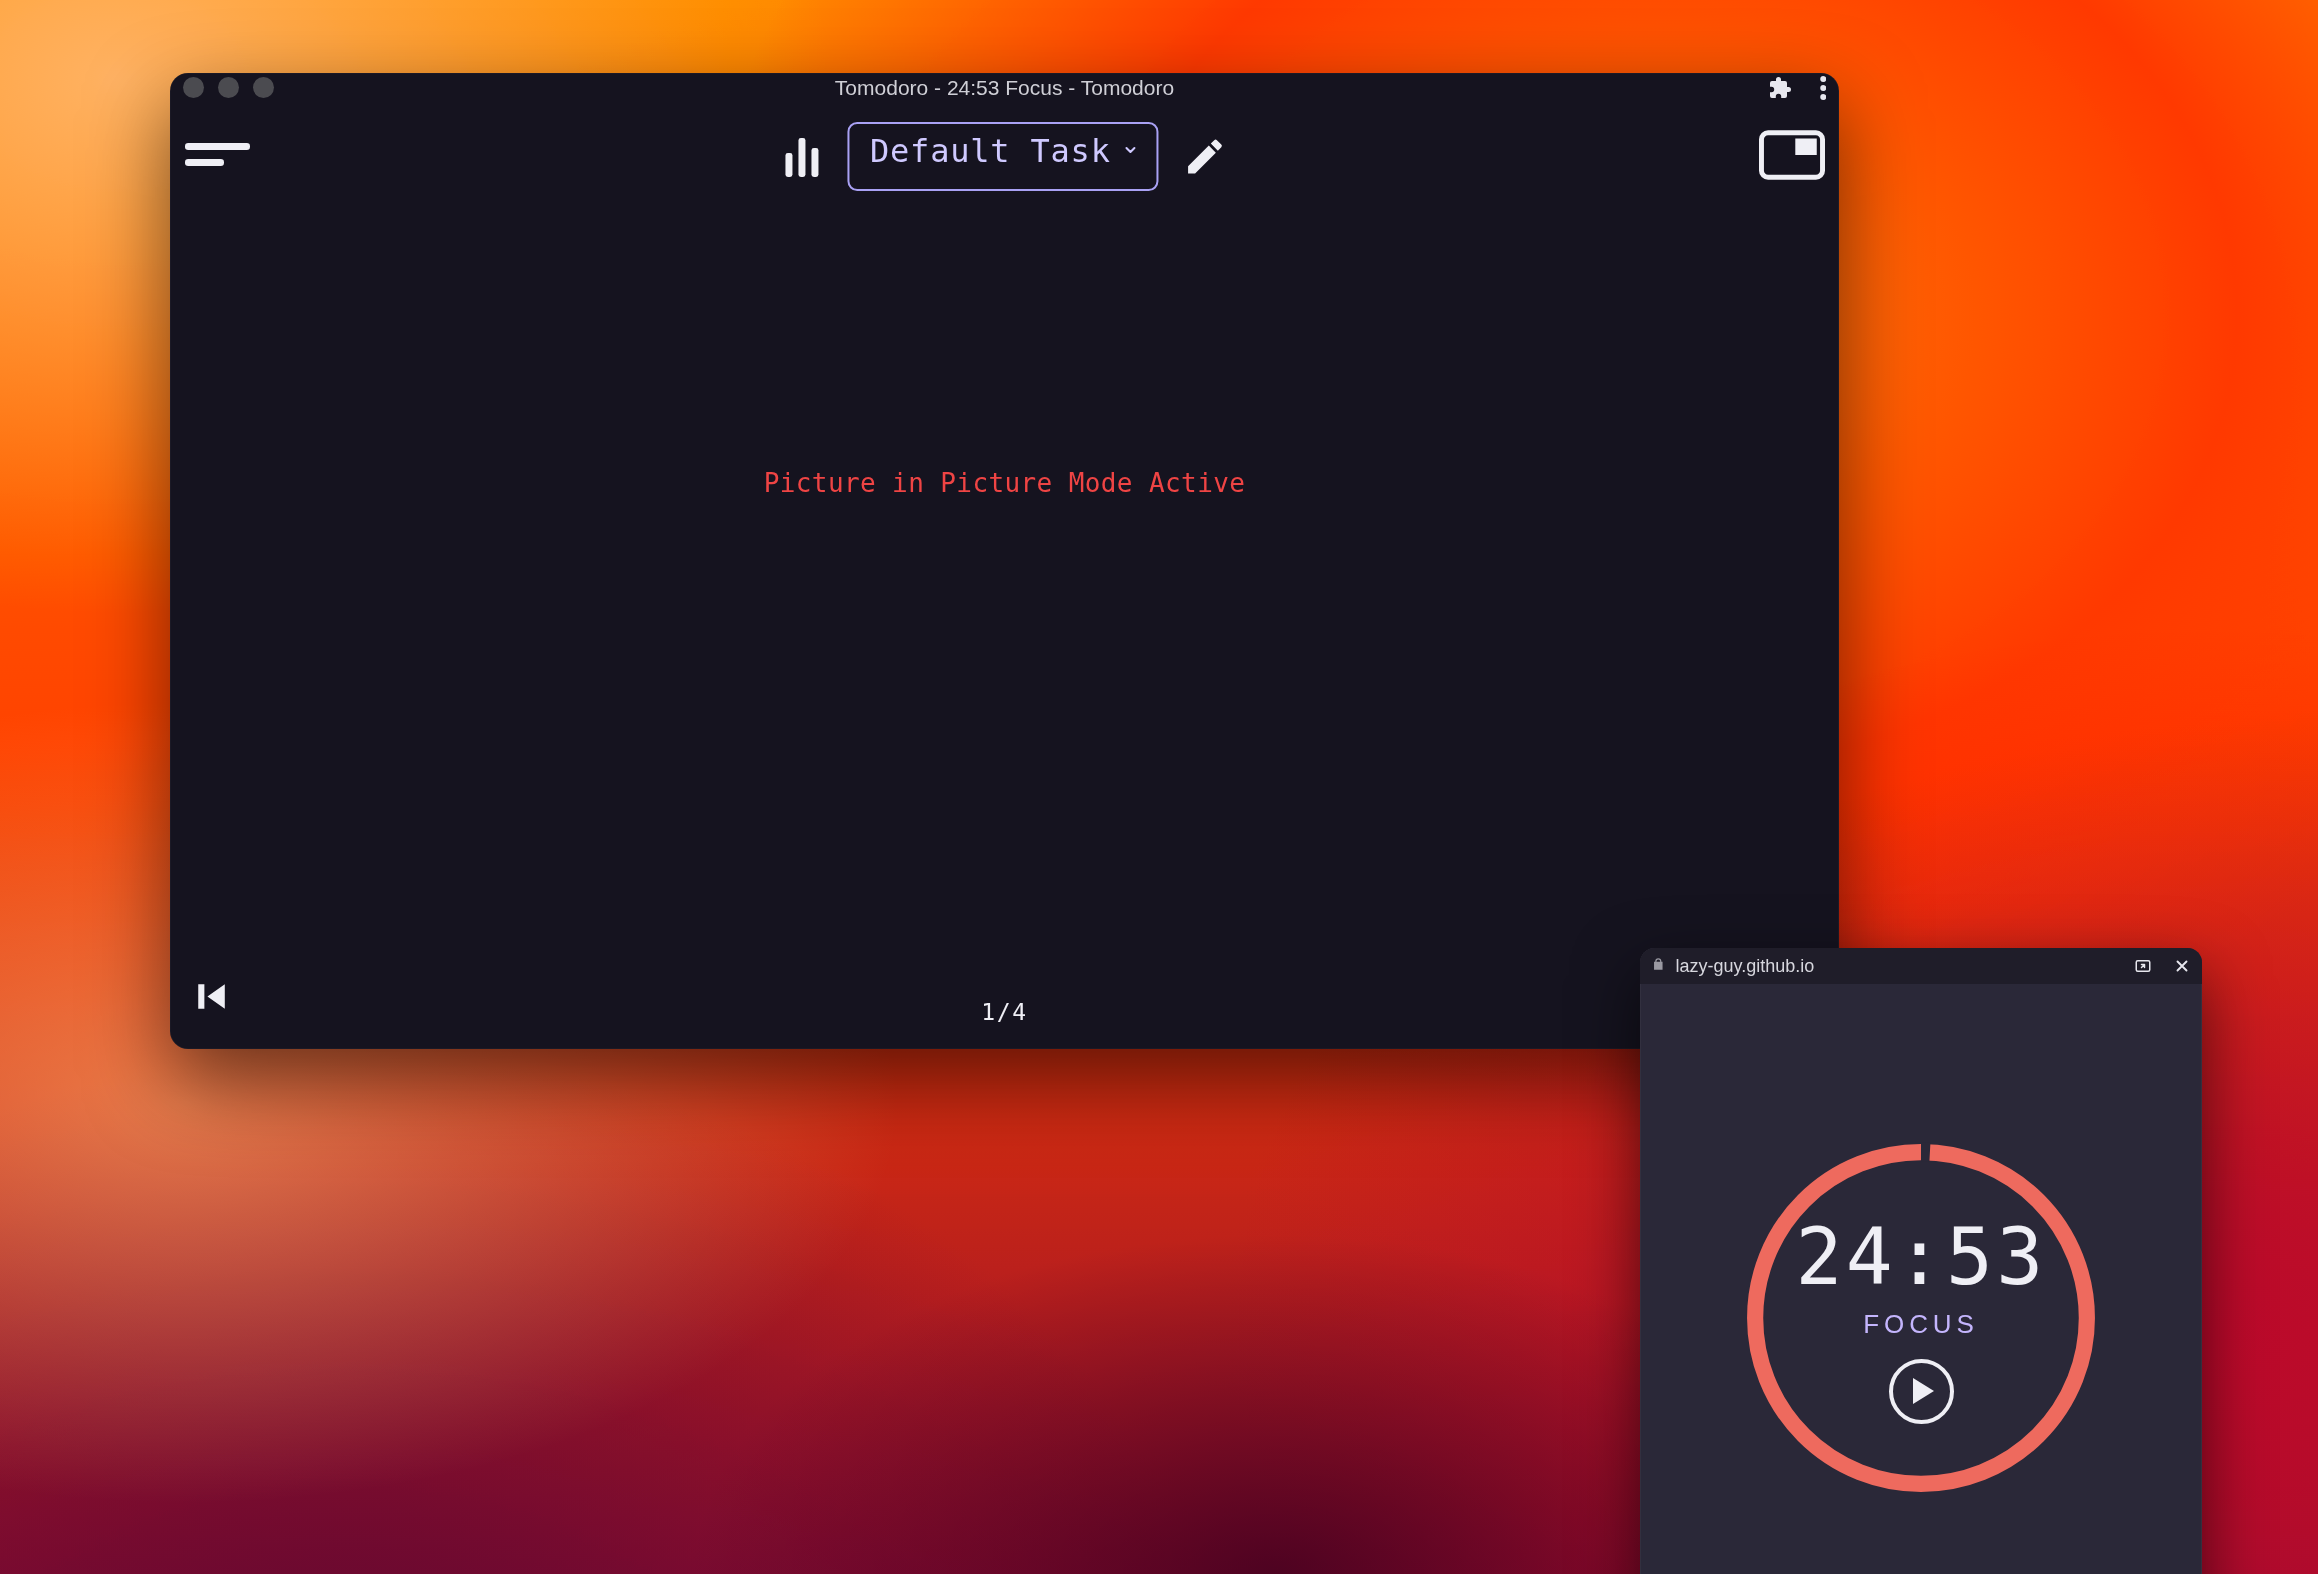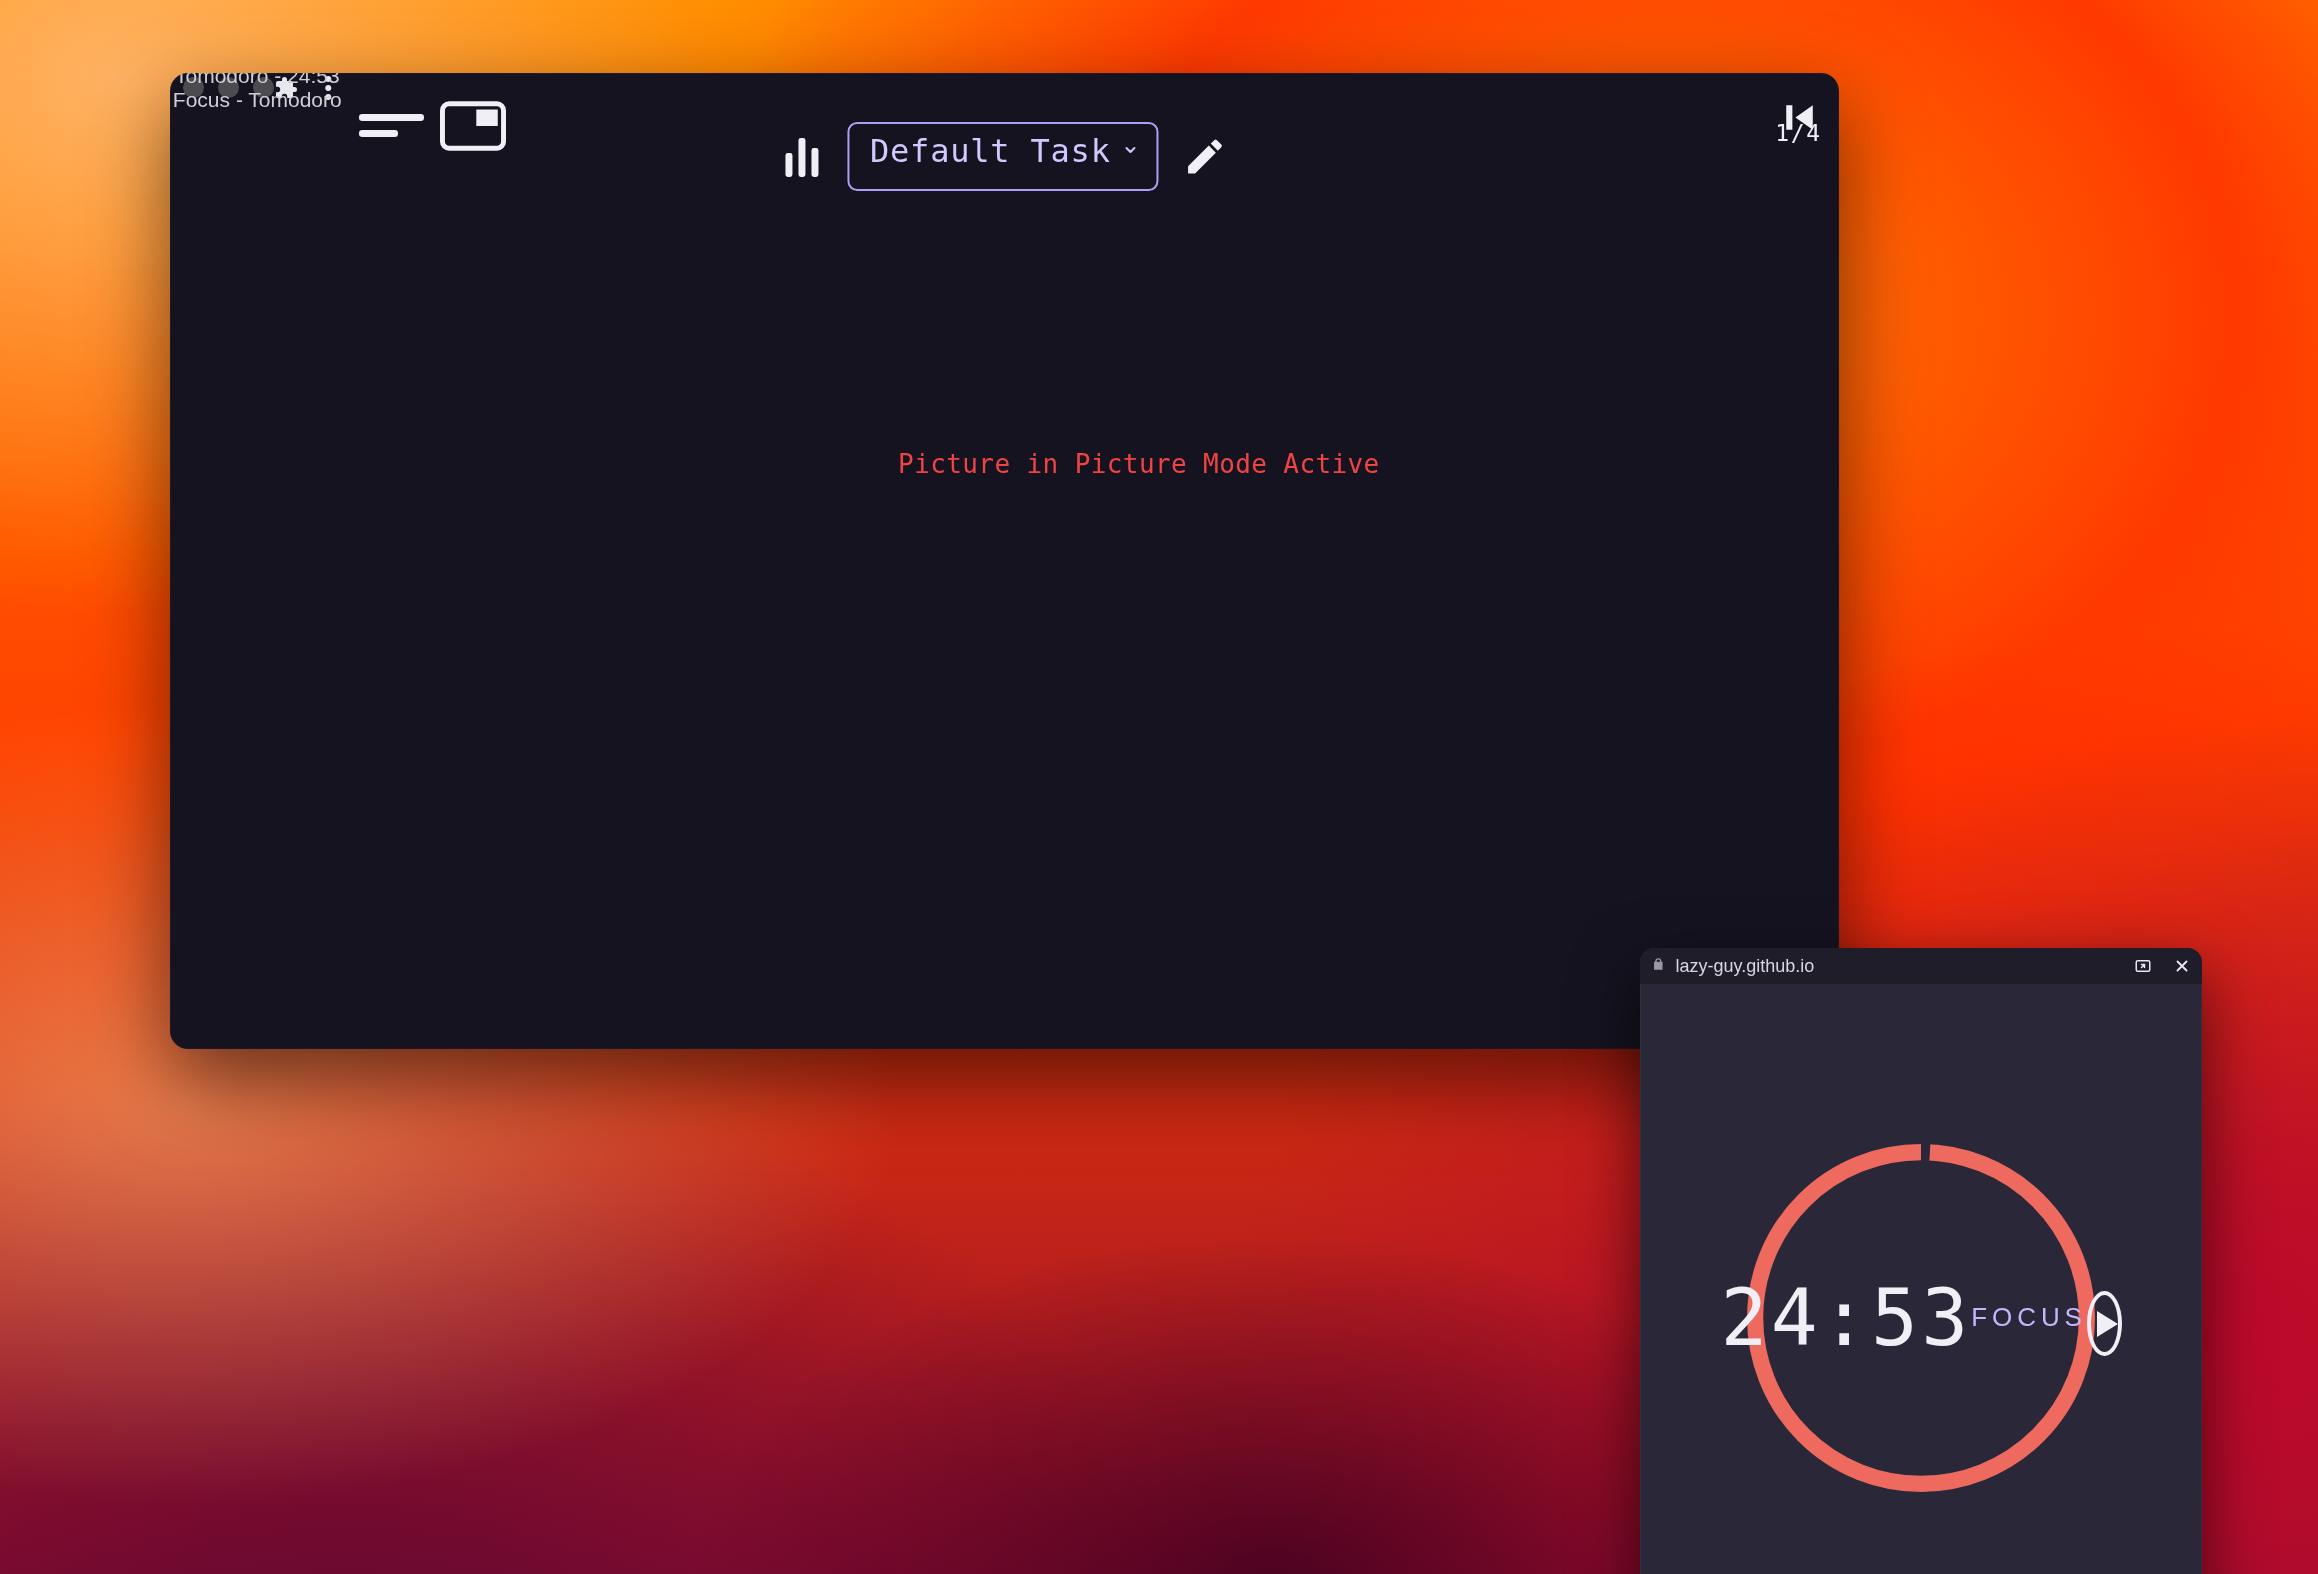--- a/index.html
+++ b/index.html
@@ -32,21 +32,21 @@
   }
 
   
   .window {
     position: absolute;
     left: 170px; top: 73px;
     width: 1669px; height: 976px;
     background: #15131f;
     border-radius: 18px;
     box-shadow: 0 32px 81px rgba(0,0,0,0.55), 0 0 0 0.8px rgba(255,255,255,0.04) inset;
-    display: flex; flex-direction: row;
+    display: flex; flex-direction: column;
     color: #efeff5;
     overflow: hidden;
   }
   .titlebar {
     height: 29px;
     display: flex; align-items: center;
     padding: 0 13px;
     position: relative;
     flex-shrink: 0;
   }
@@ -152,22 +152,22 @@
   }
   .pip-titlebar .lock { opacity:0.7; }
   .pip-titlebar .spacer { flex:1; }
   .pip-tb-btn { display:flex; align-items:center; }
 
   .pip-body { flex:1; display:flex; align-items:center; justify-content:center; }
   .ring-wrap { position:relative; width:356px; height:356px; }
   .ring-wrap svg.ring { position:absolute; inset:0; }
   .ring-inner {
     position:absolute; inset:0;
-    display:flex; flex-direction:row; align-items:center; justify-content:center;
-    gap:0;
+    display:flex; flex-direction:column; align-items:center; justify-content:center;
+    gap:8px;
   }
   .timer-time {
     font-size: 78px;
     color:#efeff5;
     letter-spacing: 3.2px;
     font-family: ui-monospace, "SF Mono", Menlo, Consolas, monospace;
   }
   .timer-label {
     font-size: 26px; letter-spacing: 4.9px; color:#c4b5fd;
     font-family: -apple-system, BlinkMacSystemFont, "Segoe UI", sans-serif;

